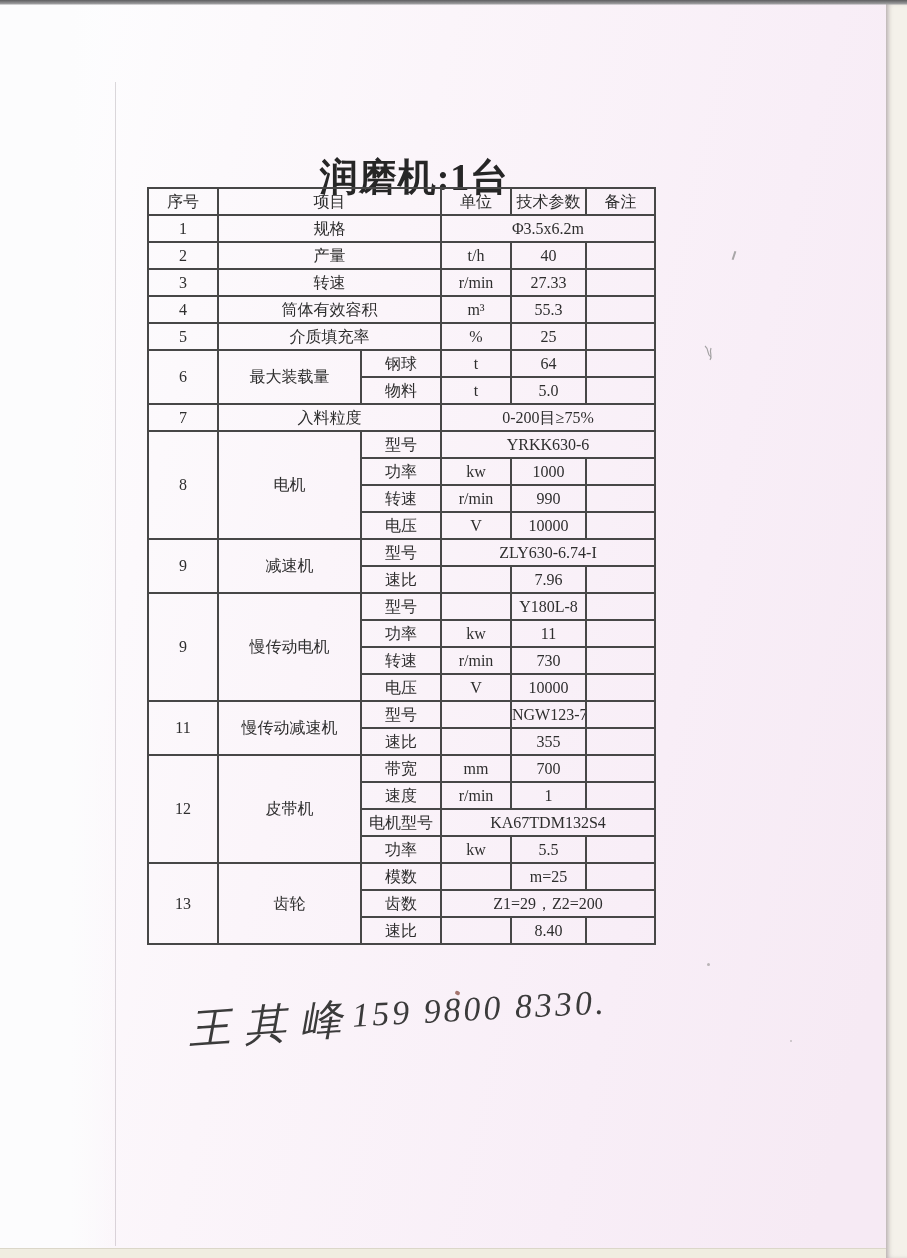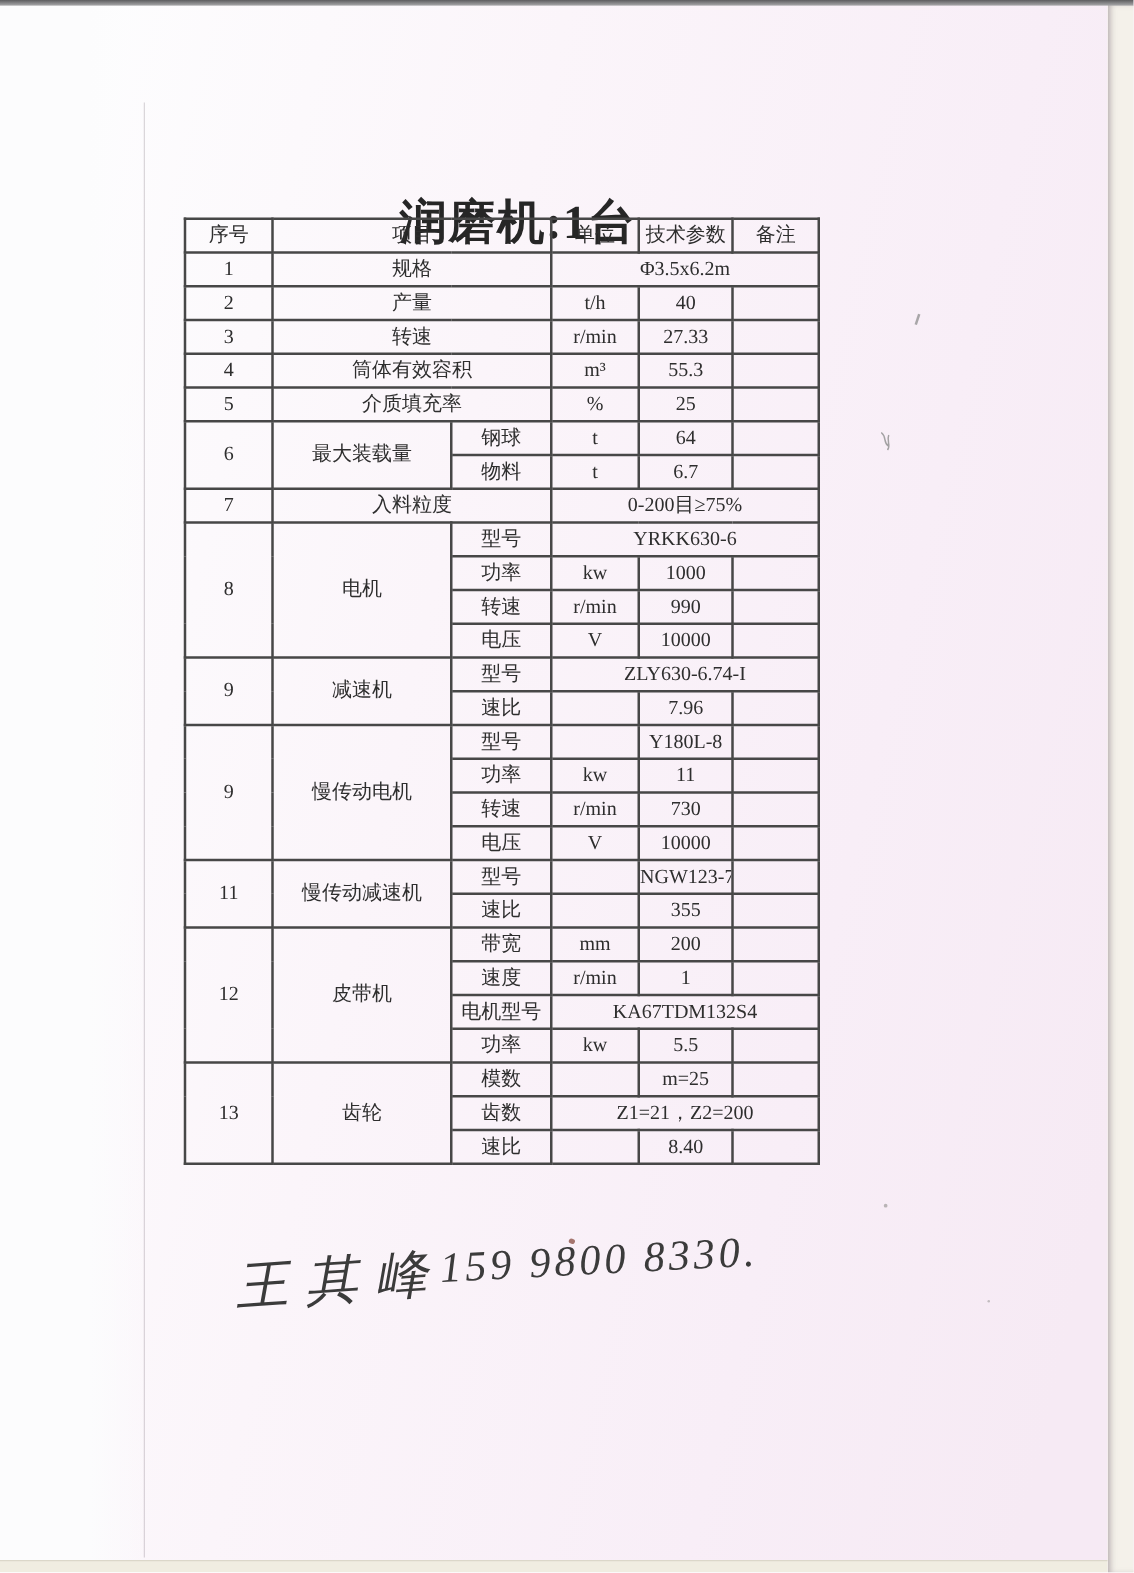--- a/index.html
+++ b/index.html
@@ -16,21 +16,21 @@
   .edge-right-strip{position:absolute;top:4px;right:0;width:21px;bottom:0;
         background:#f4f1ea;
         box-shadow:inset 4px 0 5px -2px rgba(125,112,120,0.55);}
   .edge-bottom{position:absolute;bottom:0;left:0;right:21px;height:9px;
         background:#f0ede1;border-top:1px solid #dbd7c9;}
 
   .title{position:absolute;left:157px;top:148px;width:507px;margin:4px;
         text-align:center;font-size:38px;font-weight:bold;color:#262626;
         letter-spacing:1px;}
 
-  table.spec{position:absolute;left:147px;top:174px;width:507px;
+  table.spec{position:absolute;left:147px;top:187px;width:507px;
         border-collapse:collapse;table-layout:fixed;
         color:#2e2e2e;padding-left:24px;}
   table.spec col.c-no{width:70px;}
   table.spec col.c-item{width:143px;}
   table.spec col.c-sub{width:80px;}
   table.spec col.c-unit{width:70px;}
   table.spec col.c-param{width:75px;}
   table.spec col.c-note{width:69px;}
   table.spec tr{height:27px;}
   table.spec th,table.spec td{border:2px solid #474747;padding:0;
@@ -128,21 +128,21 @@
         <td rowspan="2">6</td>
         <td rowspan="2">最大装载量</td>
         <td>钢球</td>
         <td>t</td>
         <td>64</td>
         <td></td>
       </tr>
       <tr>
         <td>物料</td>
         <td>t</td>
-        <td>6.7</td>
+        <td>5.0</td>
         <td></td>
       </tr>
 
       <tr>
         <td>7</td>
         <td colspan="2">入料粒度</td>
         <td colspan="3">0-200目≥75%</td>
       </tr>
 
       <tr>
@@ -223,21 +223,21 @@
         <td></td>
         <td>355</td>
         <td></td>
       </tr>
 
       <tr>
         <td rowspan="4">12</td>
         <td rowspan="4">皮带机</td>
         <td>带宽</td>
         <td>mm</td>
-        <td>200</td>
+        <td>700</td>
         <td></td>
       </tr>
       <tr>
         <td>速度</td>
         <td>r/min</td>
         <td>1</td>
         <td></td>
       </tr>
       <tr>
         <td>电机型号</td>
@@ -253,21 +253,21 @@
       <tr>
         <td rowspan="3">13</td>
         <td rowspan="3">齿轮</td>
         <td>模数</td>
         <td></td>
         <td>m=25</td>
         <td></td>
       </tr>
       <tr>
         <td>齿数</td>
-        <td colspan="3">Z1=21，Z2=200</td>
+        <td colspan="3">Z1=29，Z2=200</td>
       </tr>
       <tr>
         <td>速比</td>
         <td></td>
         <td>8.40</td>
         <td></td>
       </tr>
     </tbody>
   </table>
 

